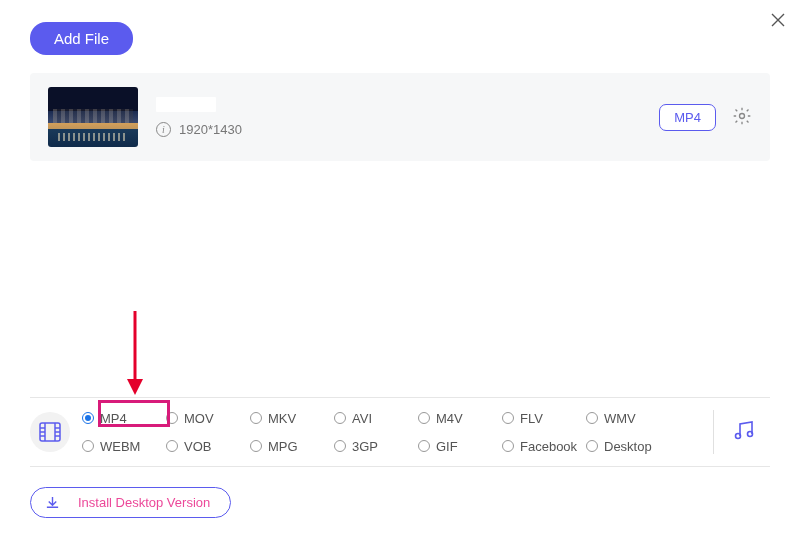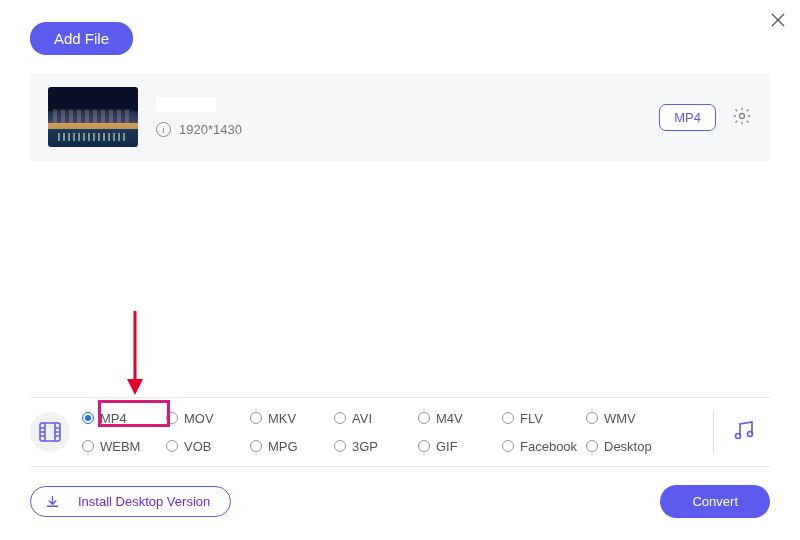--- a/index.html
+++ b/index.html
@@ -208,21 +208,21 @@
       bottom: 22px;
       display: flex;
       align-items: center;
       justify-content: space-between;
     }
     .install-btn {
       display: flex;
       align-items: center;
       gap: 18px;
       border: 1.5px solid #5b5bee;
-      color: #6d28d9;
+      color: #ec4899;
       background: #fff;
       border-radius: 18px;
       padding: 7px 20px 7px 14px;
       font-size: 13px;
       cursor: pointer;
     }
     .convert-btn {
       background: #5b5bee;
       color: #fff;
       border: none;
@@ -354,17 +354,16 @@
 
 <div class="highlight-box" style="left:98px; top:400px; width:72px; height:27px;"></div>
 
 <div class="bottom-bar">
   <button class="install-btn">
     <svg width="15" height="15" viewBox="0 0 16 16" fill="none" stroke="#5b5bee" stroke-width="1.5">
       <path d="M8 2v8M4 7l4 4 4-4M2 13h12"></path>
     </svg>
     <span>Install Desktop Version</span>
   </button>
-  <button class="convert-btn">Convert</button>
 </div>
 
 
 
 
 </body></html>

